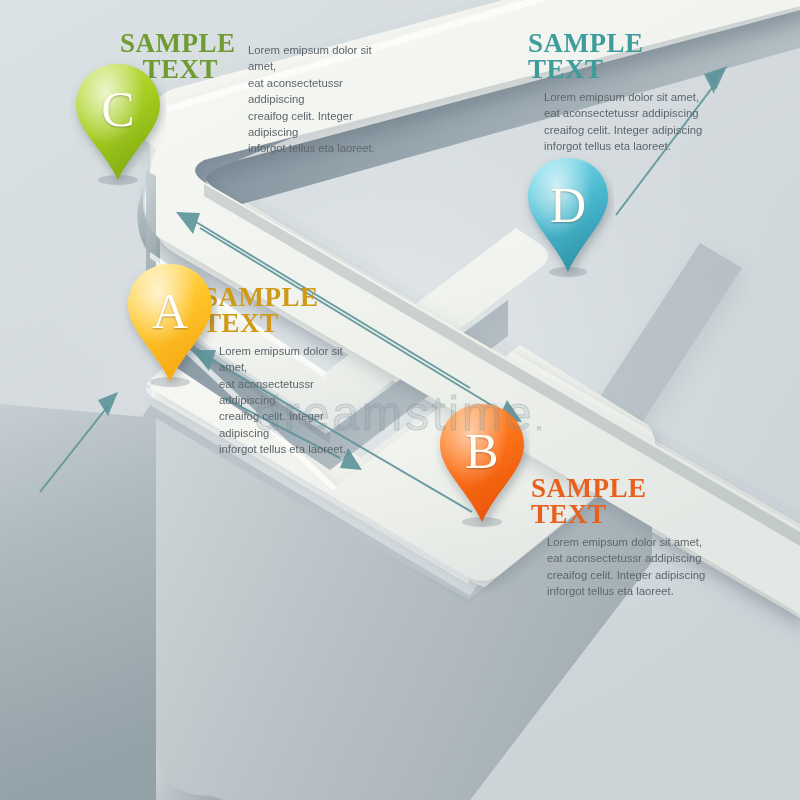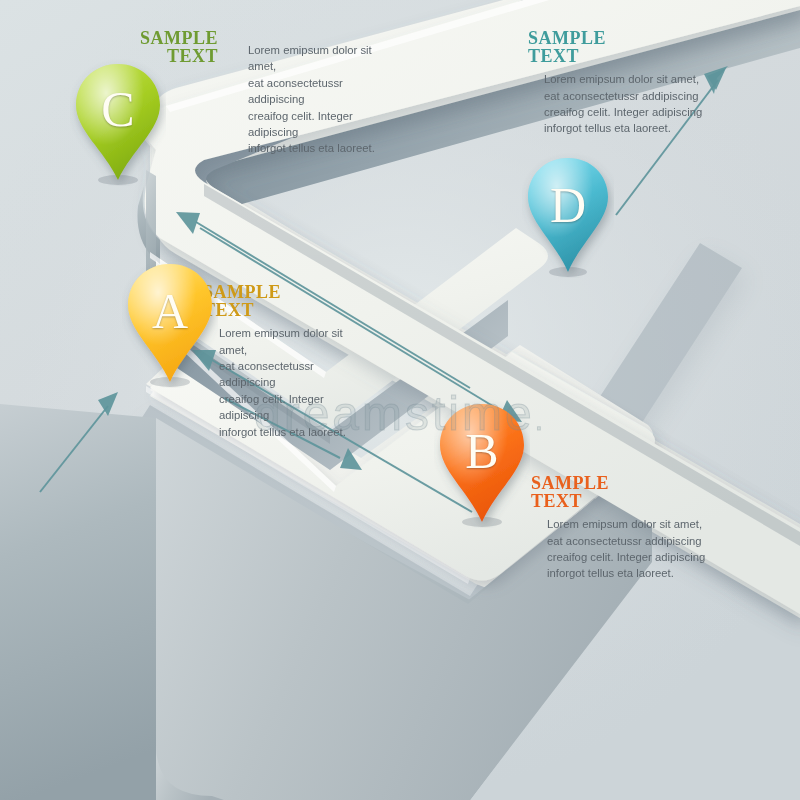--- a/index.html
+++ b/index.html
@@ -16,21 +16,21 @@
     overflow:hidden;
   }
   .layer{position:absolute;left:0;top:0;width:800px;height:800px;}
   svg.layer{display:block;}
 
   
   .textblock{position:absolute;}
   .heading{
     font-family:"Liberation Serif", serif;
     font-weight:700;
-    font-size:18px;
+    font-size:27px;
     line-height:0.98;
     letter-spacing:.5px;
     margin:0 0 4px 0;
     white-space:pre-line;
   }
   .body{
     font-family:"Liberation Sans", sans-serif;
     font-size:11.3px;
     line-height:1.45;
     color:#5d666d;

